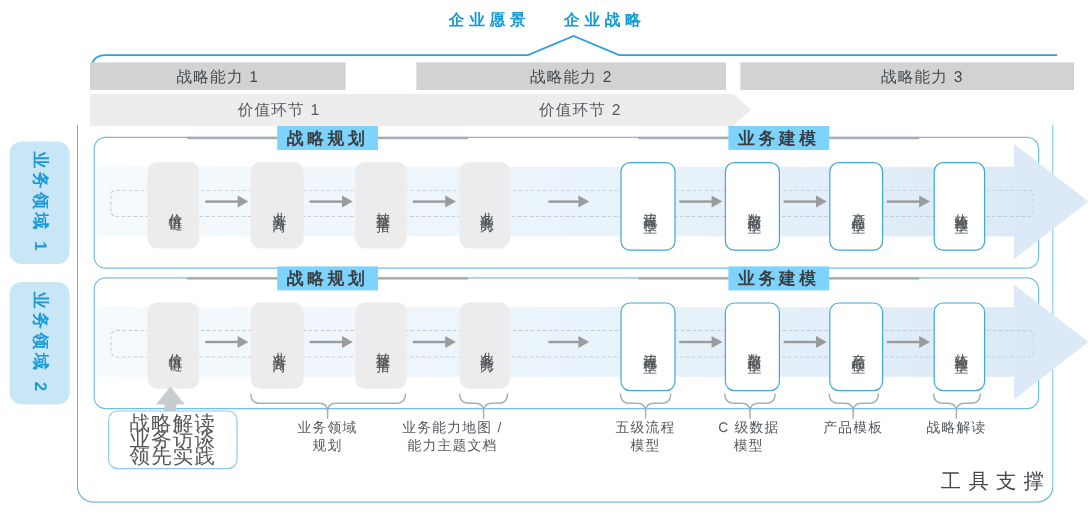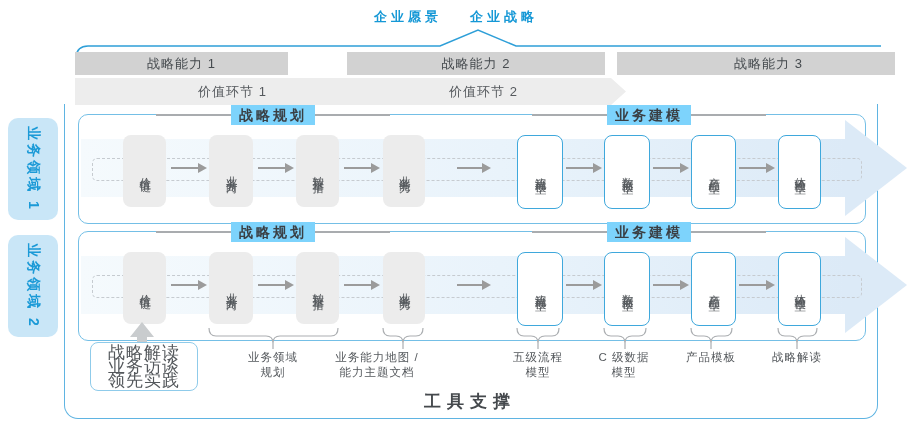--- a/index.html
+++ b/index.html
@@ -26,22 +26,22 @@
   
   .domain{position:absolute;left:8px;width:50px;height:102px;background:#C9E6F7;border-radius:10px;
           display:flex;align-items:center;justify-content:center;}
   .domain.d1{top:118px;} .domain.d2{top:235px;}
   .domain span{transform:rotate(90deg);white-space:nowrap;color:#1B9AD7;font-weight:bold;font-size:14px;letter-spacing:3px;}
 
   
   .outer{position:absolute;left:64px;top:104px;width:812px;height:314px;
          border-left:1.2px solid #5FB4E2;border-right:1.2px solid #5FB4E2;border-bottom:1.2px solid #5FB4E2;
          border-radius:0 0 14px 14px;}
-  .footer{position:absolute;left:64px;top:390px;width:812px;text-align:center;
-          font-size:17px;font-weight:bold;color:#45494D;letter-spacing:6px;}
+  .footer{position:absolute;left:64px;top:390px;width:812px;text-align:right;
+          font-size:17px;font-weight:normal;color:#45494D;letter-spacing:6px;}
 
   
   .panel{position:absolute;left:78px;width:786px;height:108px;background:#fff;
          border:1.5px solid #74BFE6;border-radius:10px;}
   .panel.r1{top:114px;} .panel.r2{top:231px;}
   .band{position:absolute;left:2px;top:24px;width:765px;height:58px;
         background:linear-gradient(90deg,#F5FAFD 0%,#E9F3FB 55%,#DCEAF7 100%);}
   .band-arrow{position:absolute;left:766px;top:5px;width:0;height:0;
         border-left:62px solid #DCEAF7;border-top:48px solid transparent;border-bottom:48px solid transparent;}
   .dash-band{position:absolute;left:13px;top:43px;width:768px;height:21px;

